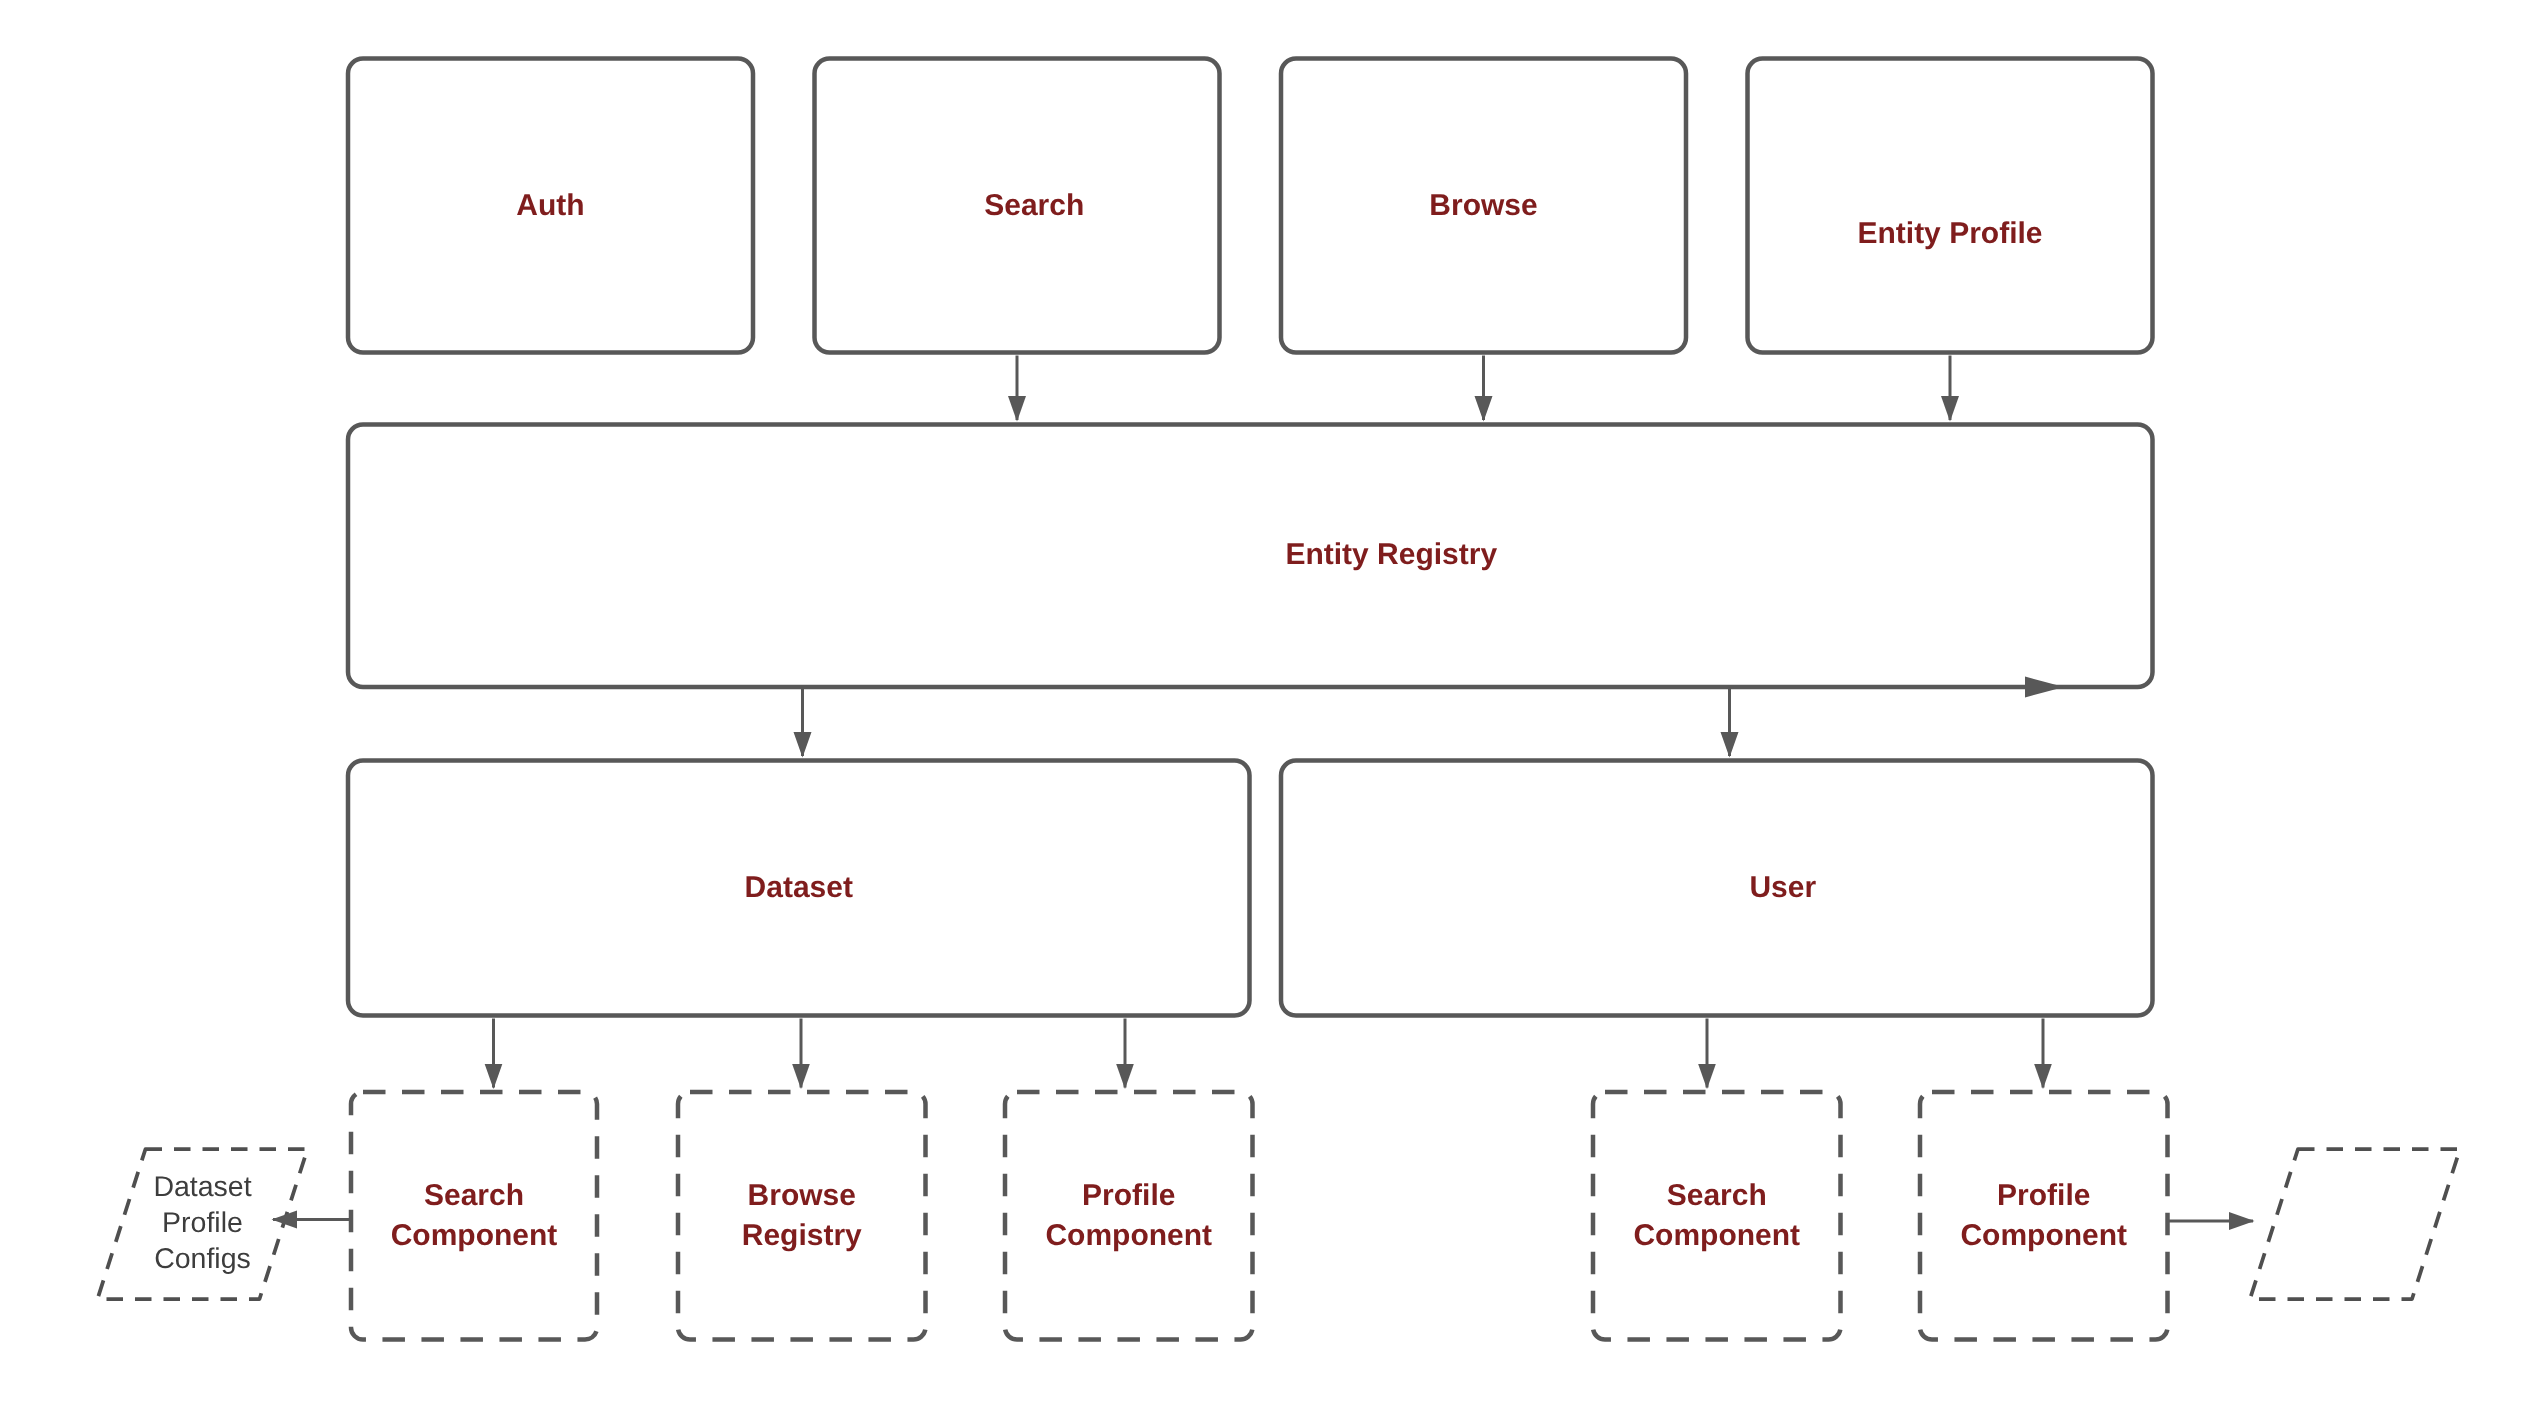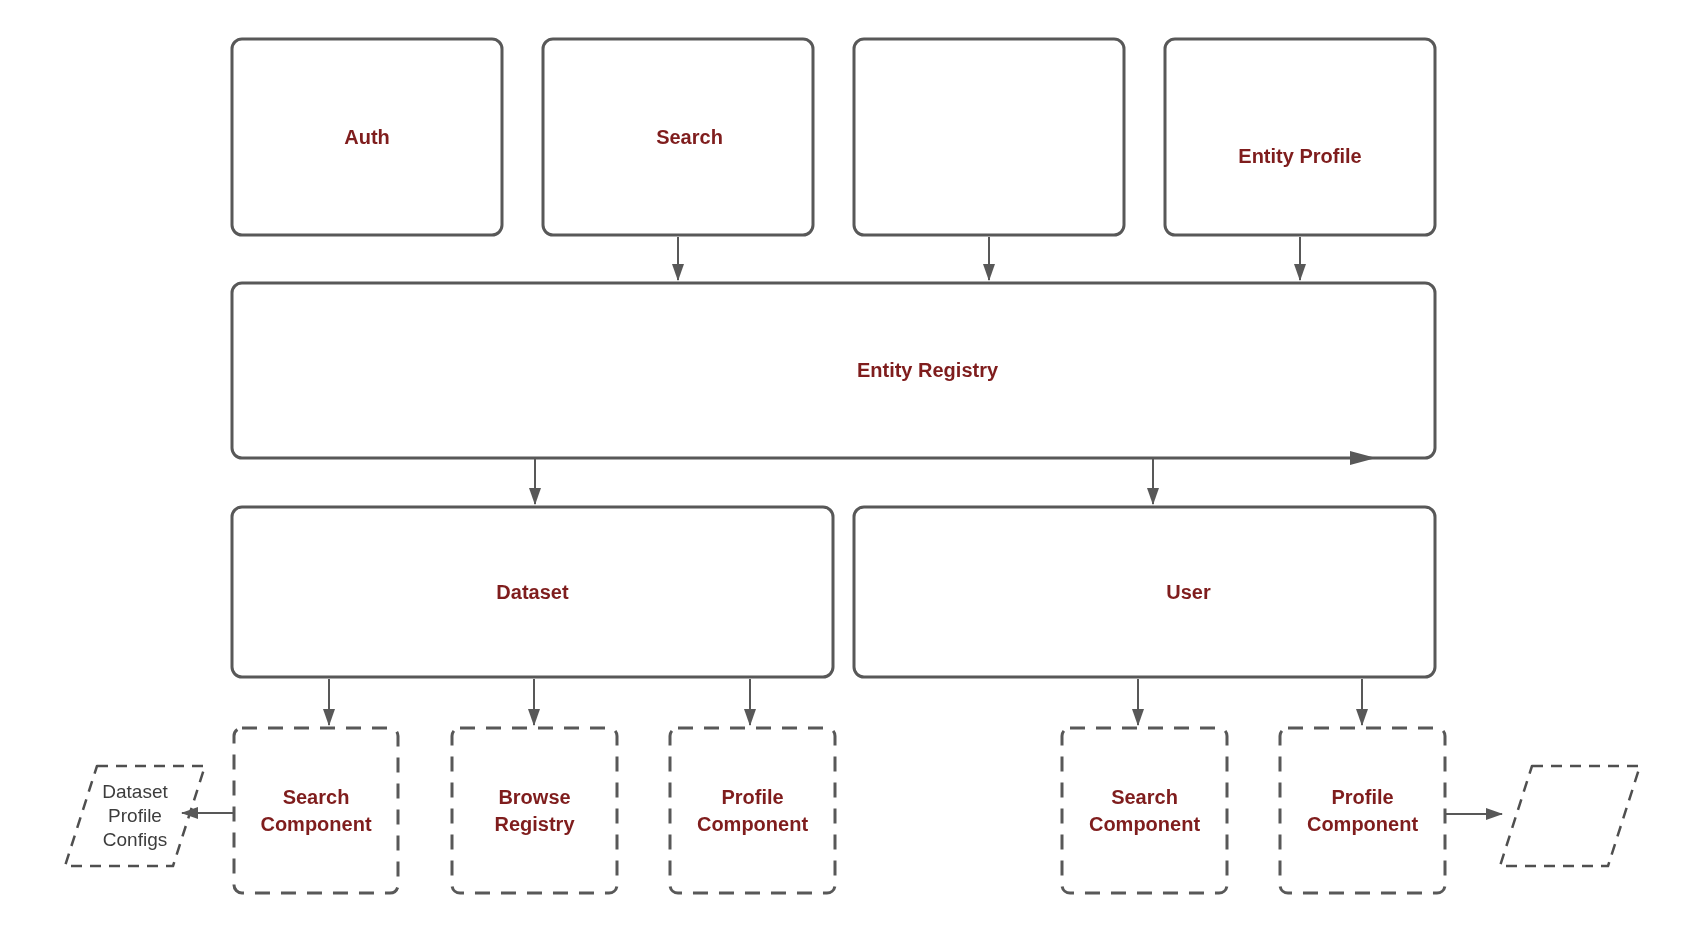--- a/index.html
+++ b/index.html
@@ -60,20 +60,21 @@
 
     <line x1="1138" y1="679" x2="1138" y2="725" stroke="#585858" stroke-width="2" marker-end="url(#arrow)"></line>
     <line x1="1362" y1="679" x2="1362" y2="725" stroke="#585858" stroke-width="2" marker-end="url(#arrow)"></line>
 
     <line x1="234" y1="813" x2="182" y2="813" stroke="#585858" stroke-width="2" marker-end="url(#arrow)"></line>
     <line x1="1446" y1="814" x2="1502" y2="814" stroke="#585858" stroke-width="2" marker-end="url(#arrow)"></line>
   </svg>
 
   <div class="label" style="left:232px;top:39px;width:270px;height:196px;">Auth</div>
   <div class="label" style="left:543px;top:39px;width:293px;height:196px;">Search</div>
+  <div class="label" style="left:854px;top:39px;width:270px;height:196px;">Browse</div>
   <div class="label" style="left:1165px;top:39px;width:270px;height:235px;">Entity Profile</div>
   <div class="label" style="left:232px;top:283px;width:1391px;height:175px;">Entity Registry</div>
   <div class="label" style="left:232px;top:507px;width:601px;height:170px;">Dataset</div>
   <div class="label" style="left:898px;top:507px;width:581px;height:170px;">User</div>
 
   <div class="label inner-pad" style="left:234px;top:728px;width:164px;height:165px;">Search Component</div>
   <div class="label inner-pad" style="left:452px;top:728px;width:165px;height:165px;">Browse Registry</div>
   <div class="label inner-pad" style="left:670px;top:728px;width:165px;height:165px;">Profile Component</div>
   <div class="label inner-pad" style="left:1062px;top:728px;width:165px;height:165px;">Search Component</div>
   <div class="label inner-pad" style="left:1280px;top:728px;width:165px;height:165px;">Profile Component</div>

